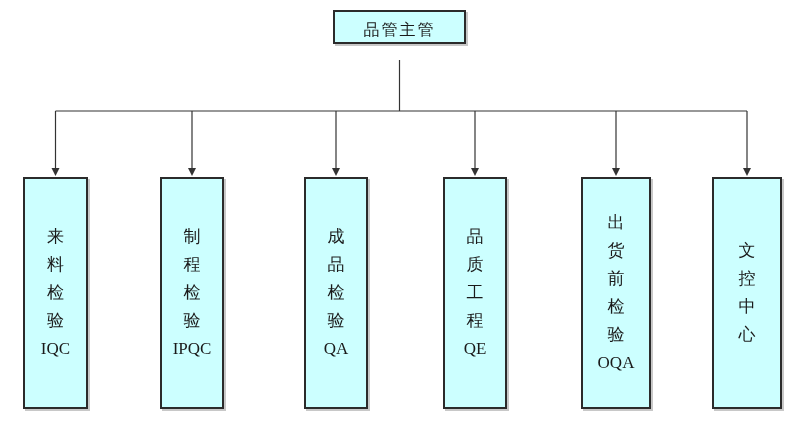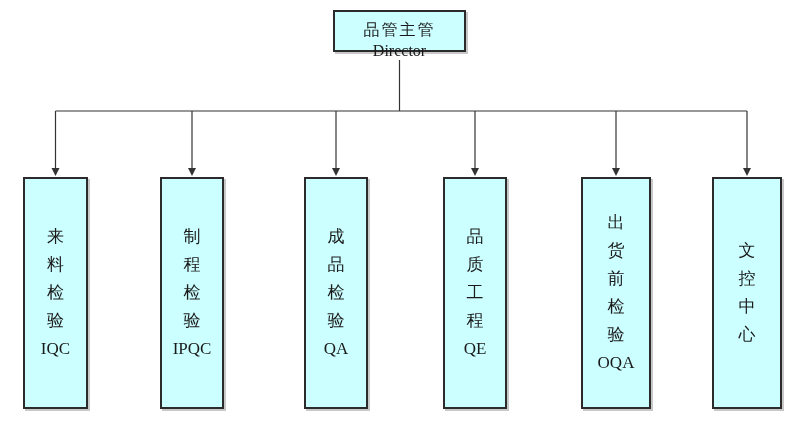--- a/index.html
+++ b/index.html
@@ -56,23 +56,22 @@
       <line x1="336" y1="111" x2="336" y2="169" stroke="#333333" stroke-width="1.2"></line>
       <polygon points="332,168 340,168 336,176" fill="#333333"></polygon>
       <line x1="475" y1="111" x2="475" y2="169" stroke="#333333" stroke-width="1.2"></line>
       <polygon points="471,168 479,168 475,176" fill="#333333"></polygon>
       <line x1="616" y1="111" x2="616" y2="169" stroke="#333333" stroke-width="1.2"></line>
       <polygon points="612,168 620,168 616,176" fill="#333333"></polygon>
       <line x1="747" y1="111" x2="747" y2="169" stroke="#333333" stroke-width="1.2"></line>
       <polygon points="743,168 751,168 747,176" fill="#333333"></polygon>
     </svg>
 
-  <div class="node root" id="root-node" style="left: 333px; top: 10px; width: 133px; height: 42px;">
+  <div class="node root" id="root-node" style="left: 333px; top: 10px; width: 133px; height: 34px;">
     <div class="root-title">品管主管</div>
-    <div class="root-subtitle">Director</div>
   </div>
 
   <div id="children">
       <div class="node child" style="left: 23px; top: 177px; width: 65px; height: 232px;">
         <span class="char-line">来</span>
         <span class="char-line">料</span>
         <span class="char-line">检</span>
         <span class="char-line">验</span>
         <span class="acronym-line">IQC</span>
       </div>

